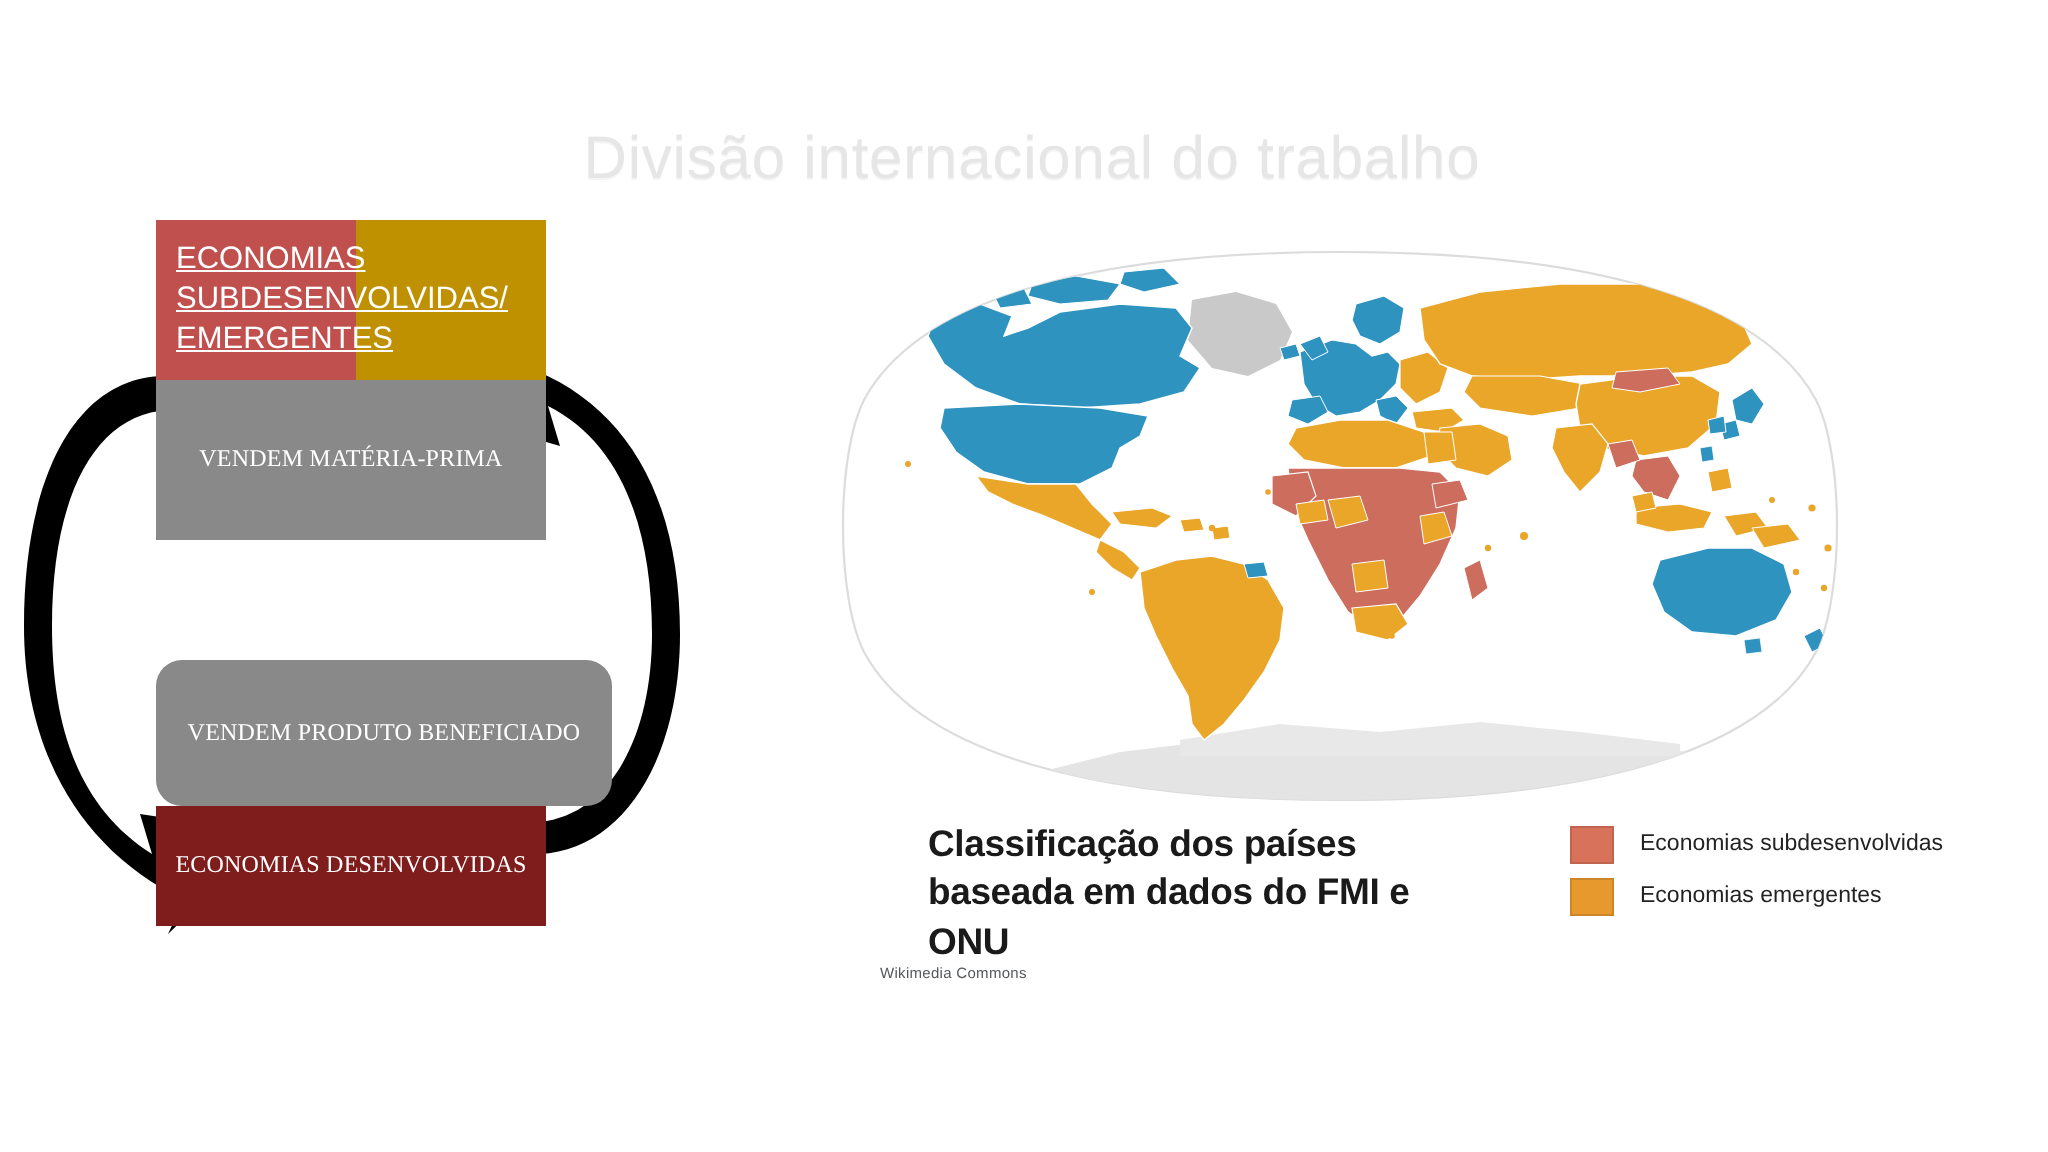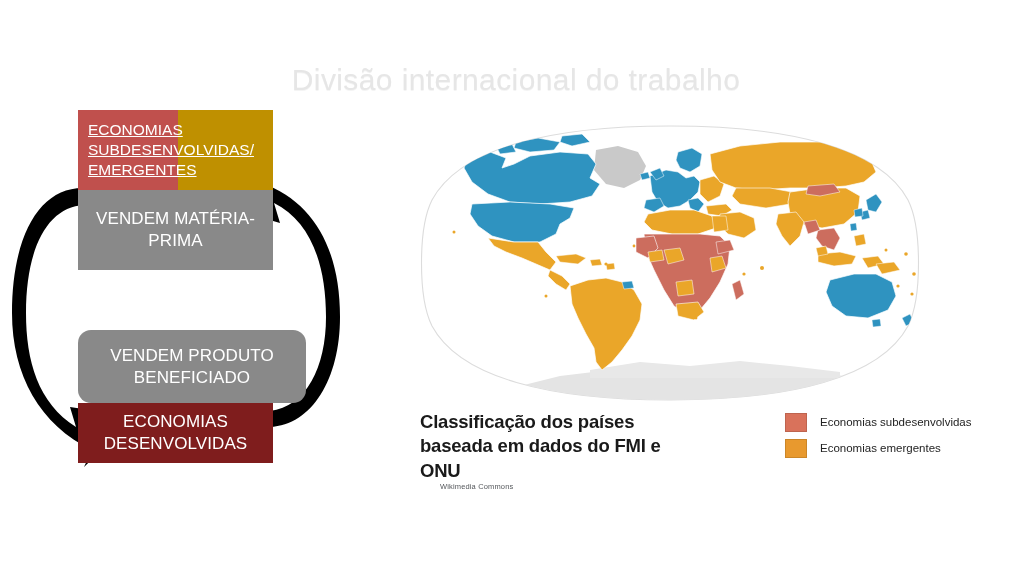--- a/index.html
+++ b/index.html
@@ -50,22 +50,22 @@
     height: 400px;
   }
   .flow-box {
     position: absolute;
     box-sizing: border-box;
     display: flex;
     align-items: center;
     justify-content: center;
     text-align: center;
     color: #ffffff;
-    font-family: Liberation Sans, sans-serif;
-    font-size: 17px;
+    font-family: Liberation Serif, serif;
+    font-size: 12px;
     line-height: 1.28;
     letter-spacing: 0.1px;
   }
 
   
   #box-top-group {
     position: absolute;
     left: 78px;
     top: 15px;
     width: 195px;
@@ -151,21 +151,21 @@
   }
   #world-map-svg {
     display: block;
     width: 520px;
     height: 290px;
   }
 
   
   #map-caption {
     position: absolute;
-    left: 420px;
+    left: 464px;
     top: 410px;
     width: 250px;
     font-family: "Liberation Sans", sans-serif;
     font-size: 18.5px;
     font-weight: bold;
     line-height: 1.32;
     color: #1a1a1a;
     letter-spacing: -0.2px;
   }
   #map-source {

